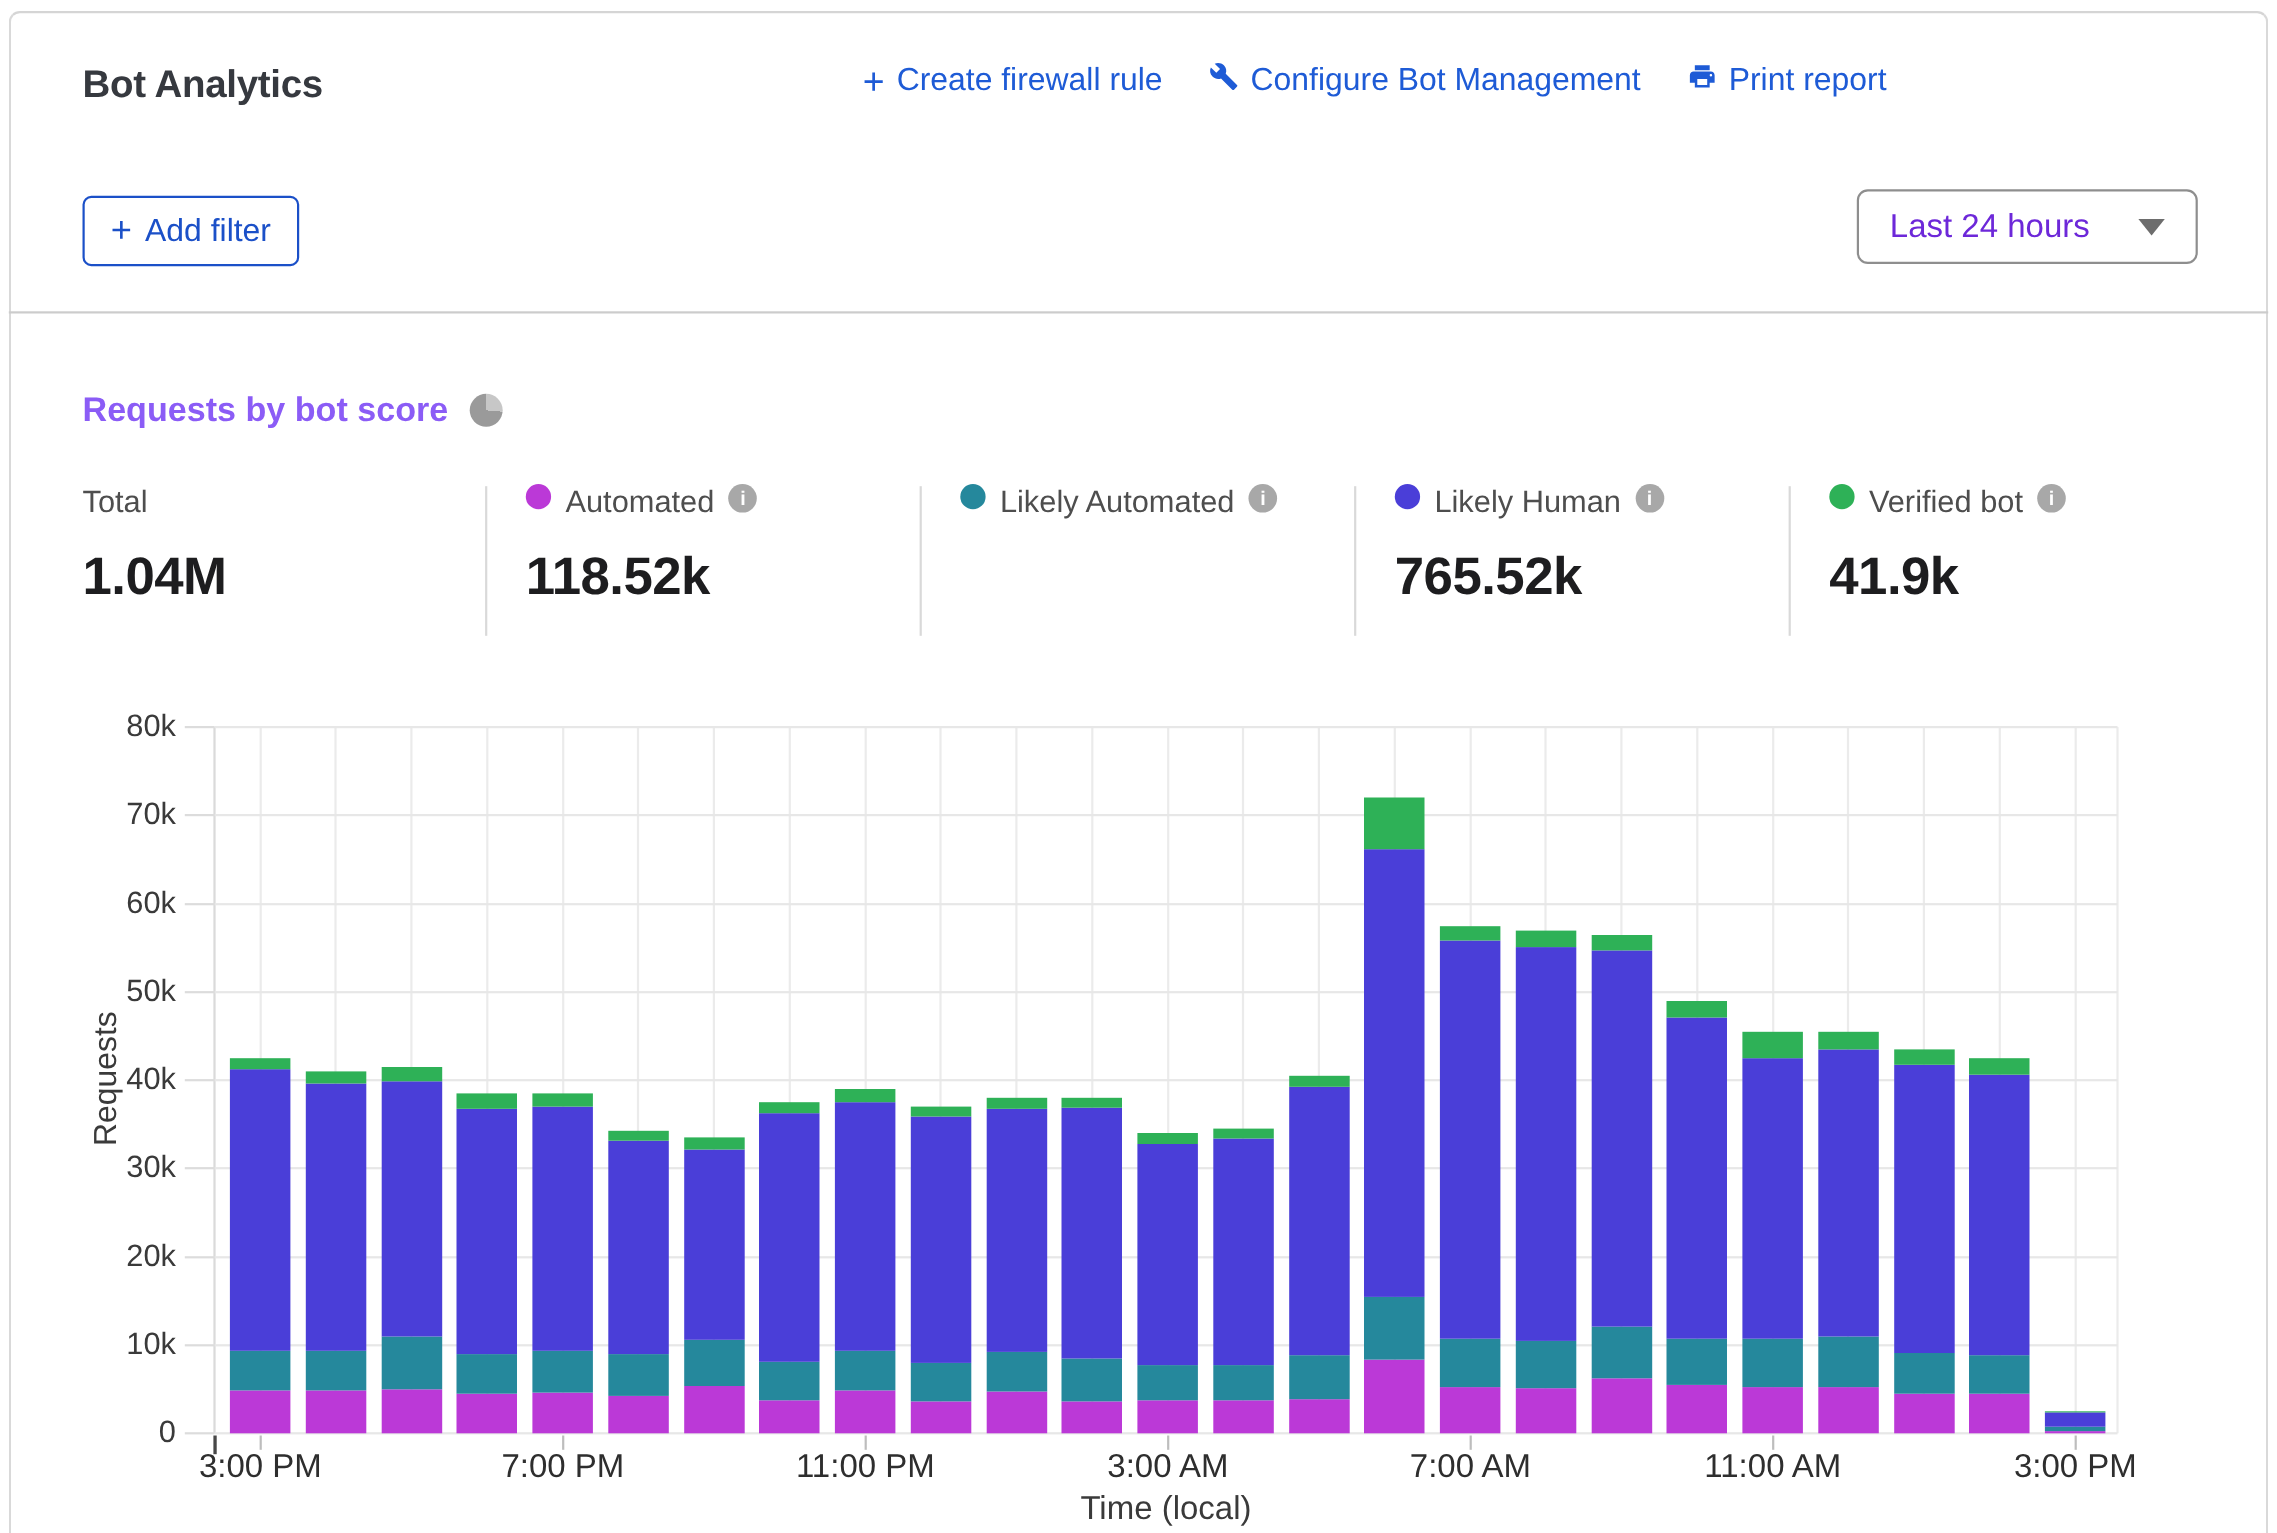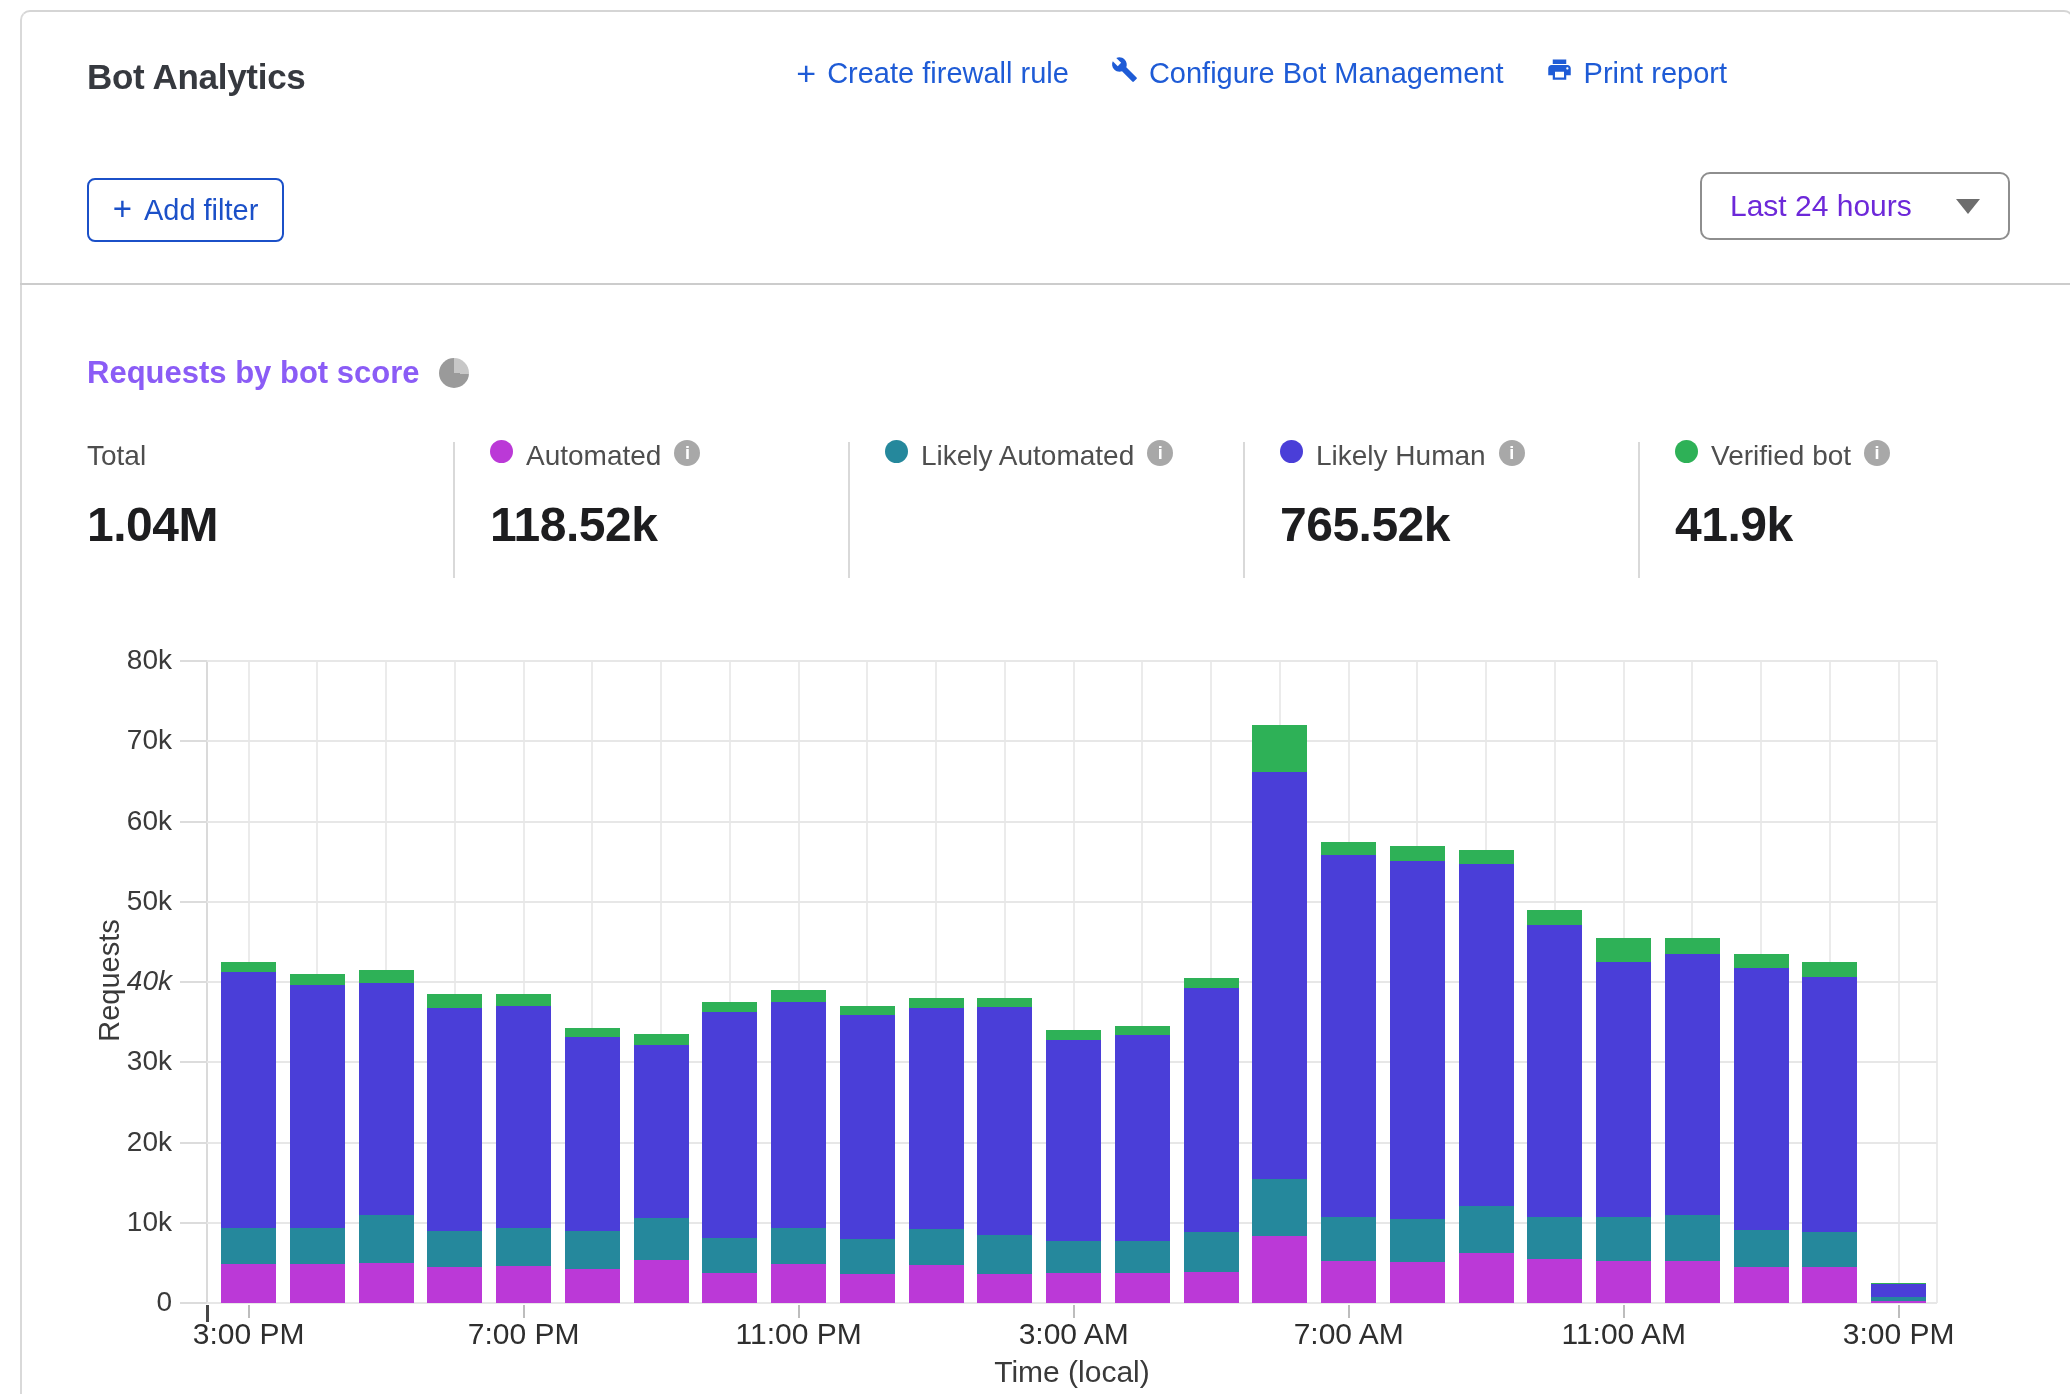--- a/index.html
+++ b/index.html
@@ -1,18 +1,18 @@
 <!DOCTYPE html>
 <html><head>
 <meta charset="utf-8">
 <style>
   * { margin:0; padding:0; box-sizing:border-box; }
   html,body { background:#ffffff; }
   body { font-family:"Liberation Sans", sans-serif; width:2070px; height:1394px; overflow:hidden; }
-  #screen { position:relative; width:1785px; height:1394px; background:#fff;margin-left:12px; }
+  #screen { position:relative; width:1785px; height:1394px; background:#fff; }
 
   .card-frame { position:absolute; left:8px; top:10px; width:2054px; height:1384px;
     border-top:2px solid #d5d5d5; border-left:2px solid #d9d9d9; border-right:2px solid #d9d9d9;
     border-radius:10px 10px 0 0; pointer-events:none; }
 
   .page-title { position:absolute; left:75px; top:57px; font-size:35px; font-weight:700; color:#36393f; letter-spacing:-0.3px; }
 
   .header-links { position:absolute; top:56px; right:70px; display:flex; align-items:center; gap:42px; }
   .hlink { display:flex; align-items:center; gap:11px; color:#1e5bd6; font-size:29px; cursor:pointer; }
   .hlink .plus-glyph { font-size:34px; font-weight:500; line-height:28px; }
@@ -195,21 +195,21 @@
       <div class="ytick-dash" style="left: 168px; top: 1221.75px; width: 27px;"></div>
       <div class="ytick-label" style="left: 80px; top: 1205.75px;">10k</div>
       <div class="gridline-h" style="left: 195px; top: 1141.5px; width: 1730px;"></div>
       <div class="ytick-dash" style="left: 168px; top: 1141.5px; width: 27px;"></div>
       <div class="ytick-label" style="left: 80px; top: 1125.5px;">20k</div>
       <div class="gridline-h" style="left: 195px; top: 1061.25px; width: 1730px;"></div>
       <div class="ytick-dash" style="left: 168px; top: 1061.25px; width: 27px;"></div>
       <div class="ytick-label" style="left: 80px; top: 1045.25px;">30k</div>
       <div class="gridline-h" style="left: 195px; top: 981px; width: 1730px;"></div>
       <div class="ytick-dash" style="left: 168px; top: 981px; width: 27px;"></div>
-      <div class="ytick-label" style="left: 80px; top: 965px; font-style: italic;">40k</div>
+      <div class="ytick-label" style="left: 80px; top: 965px;">40k</div>
       <div class="gridline-h" style="left: 195px; top: 900.75px; width: 1730px;"></div>
       <div class="ytick-dash" style="left: 168px; top: 900.75px; width: 27px;"></div>
       <div class="ytick-label" style="left: 80px; top: 884.75px;">50k</div>
       <div class="gridline-h" style="left: 195px; top: 820.5px; width: 1730px;"></div>
       <div class="ytick-dash" style="left: 168px; top: 820.5px; width: 27px;"></div>
       <div class="ytick-label" style="left: 80px; top: 804.5px;">60k</div>
       <div class="gridline-h" style="left: 195px; top: 740.25px; width: 1730px;"></div>
       <div class="ytick-dash" style="left: 168px; top: 740.25px; width: 27px;"></div>
       <div class="ytick-label" style="left: 80px; top: 724.25px;">70k</div>
       <div class="gridline-h" style="left: 195px; top: 660px; width: 1730px;"></div>

